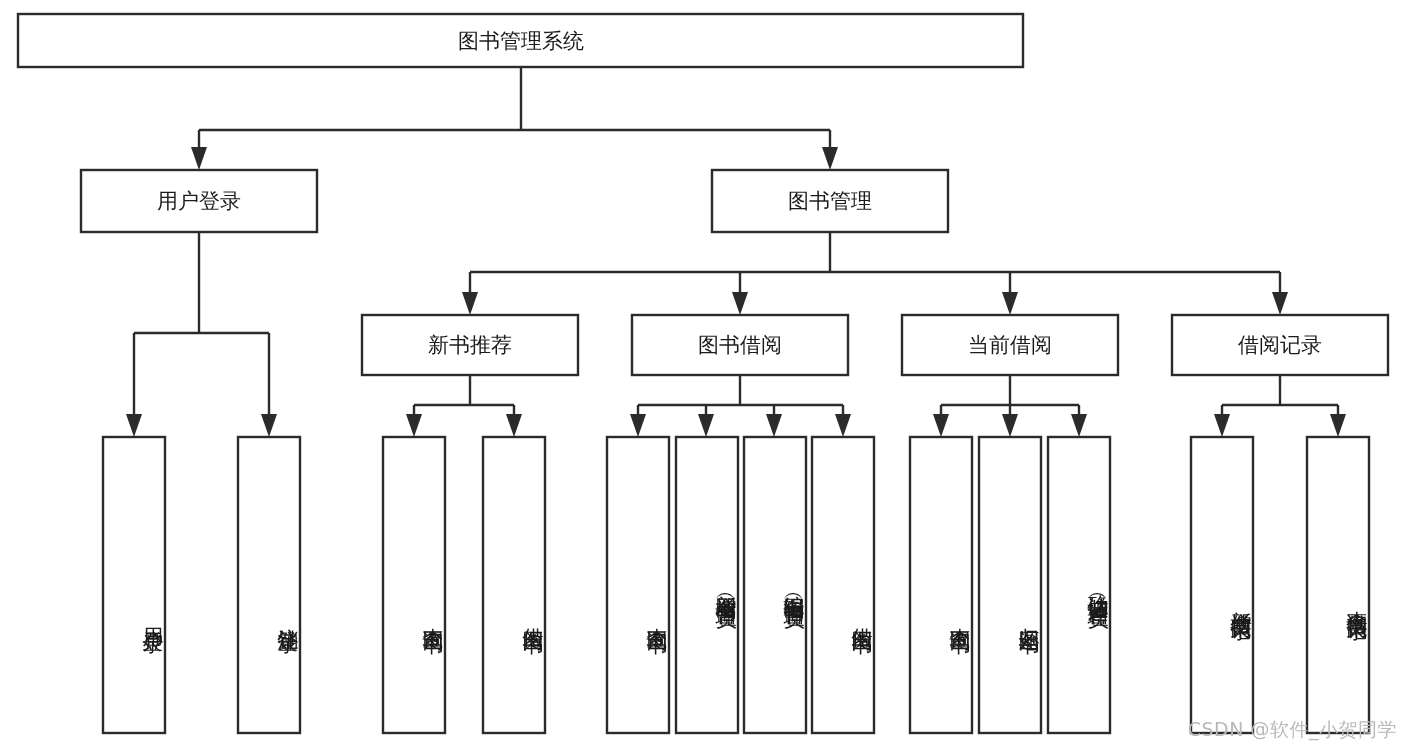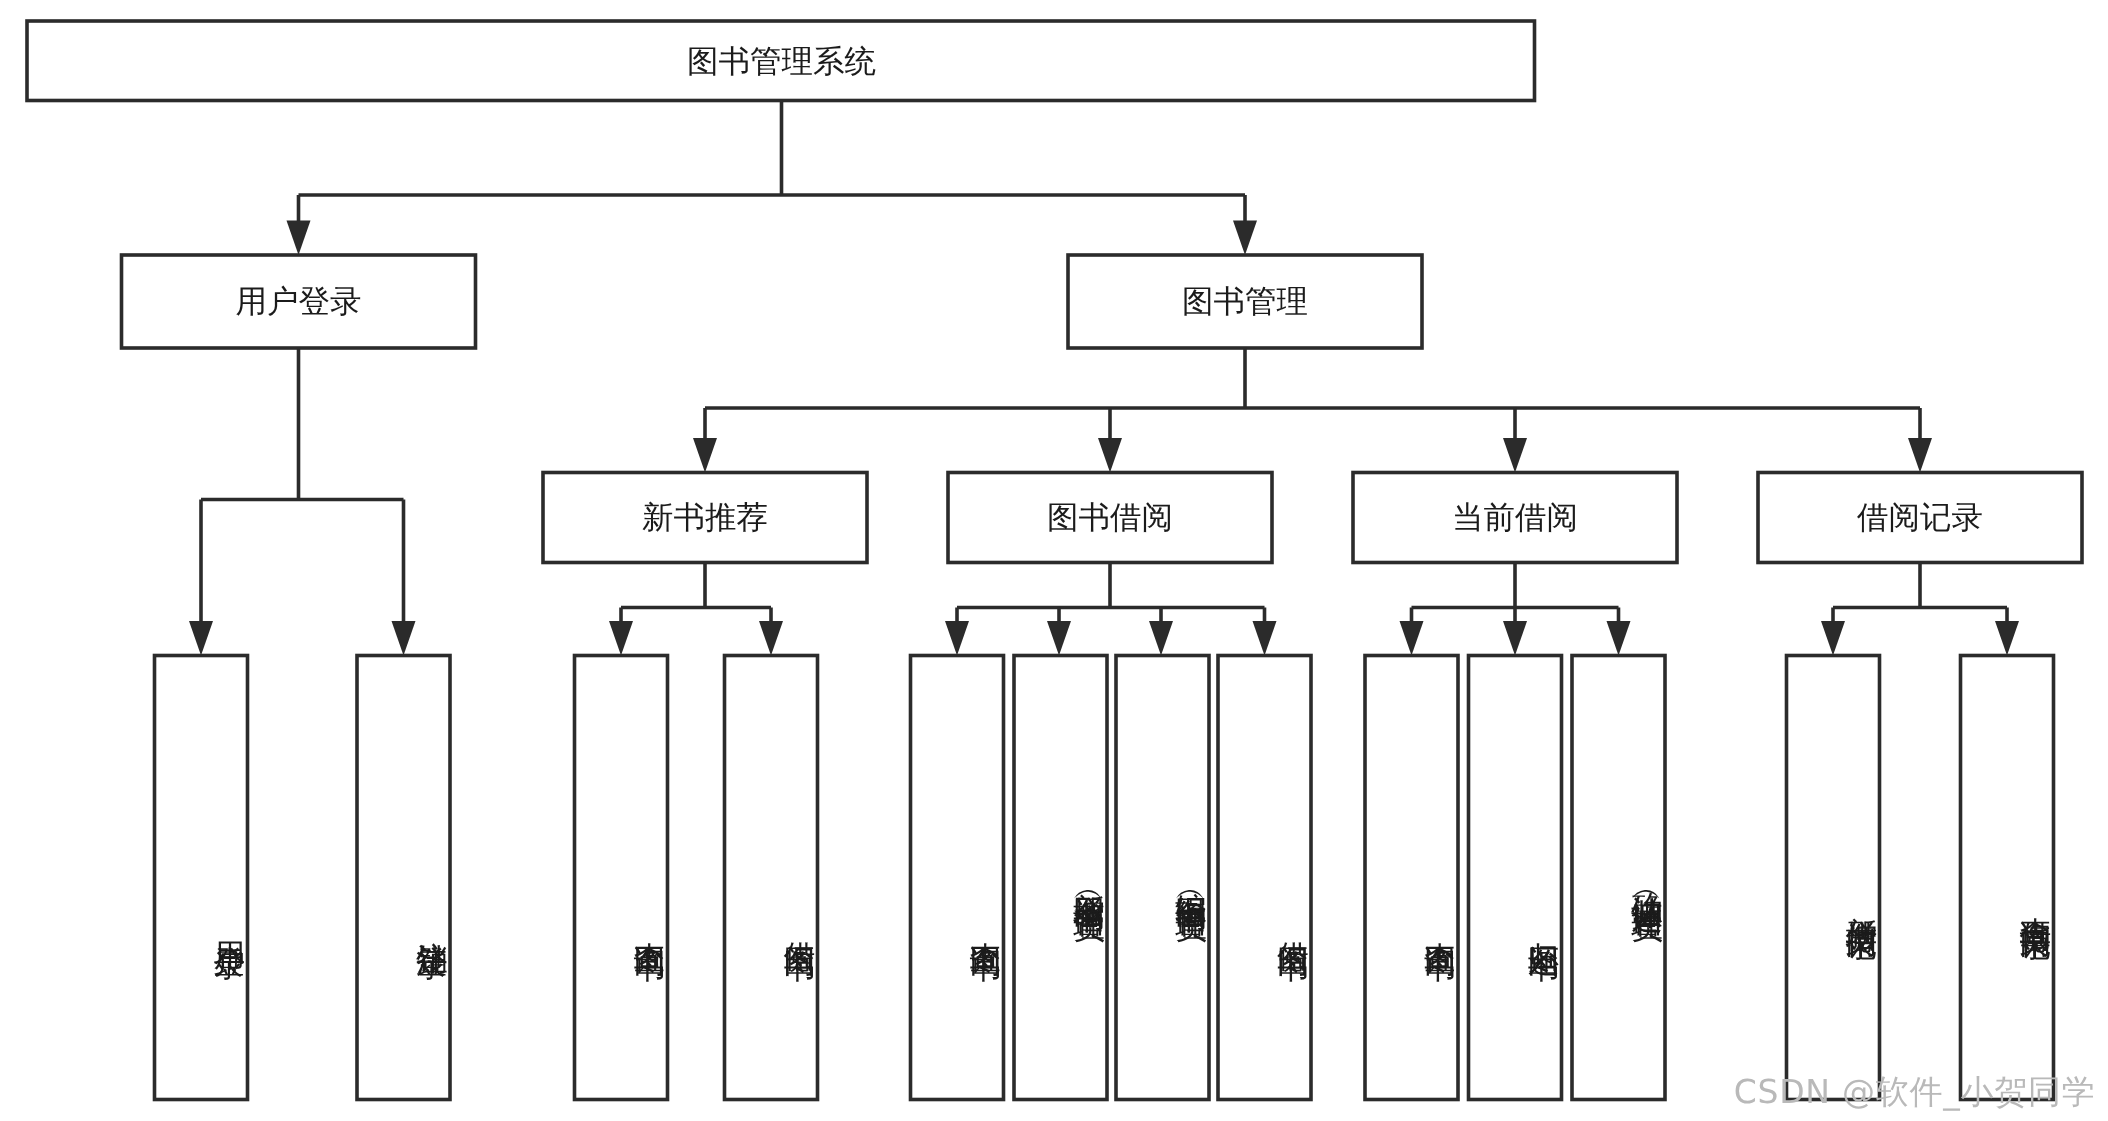--- a/index.html
+++ b/index.html
@@ -60,21 +60,21 @@
     line-height: 1.18;
     letter-spacing: 2px;
     color: #1b1b1b;
     white-space: nowrap;
     pointer-events: none;
   }
   .watermark {
     position: absolute;
     right: 8px;
     bottom: 4px;
-    font-size: 22px;
+    font-size: 19px;
     color: #b9b9b9;
     font-family: "DejaVu Sans", "Liberation Sans", sans-serif;
     letter-spacing: 0.5px;
     user-select: none;
   }
 </style>
 </head>
 <body>
 
 <div id="diagram-root">

